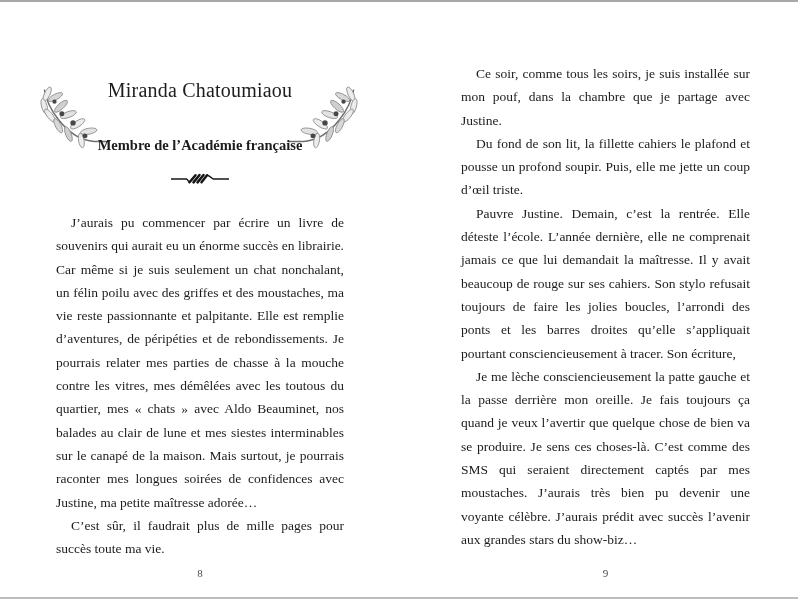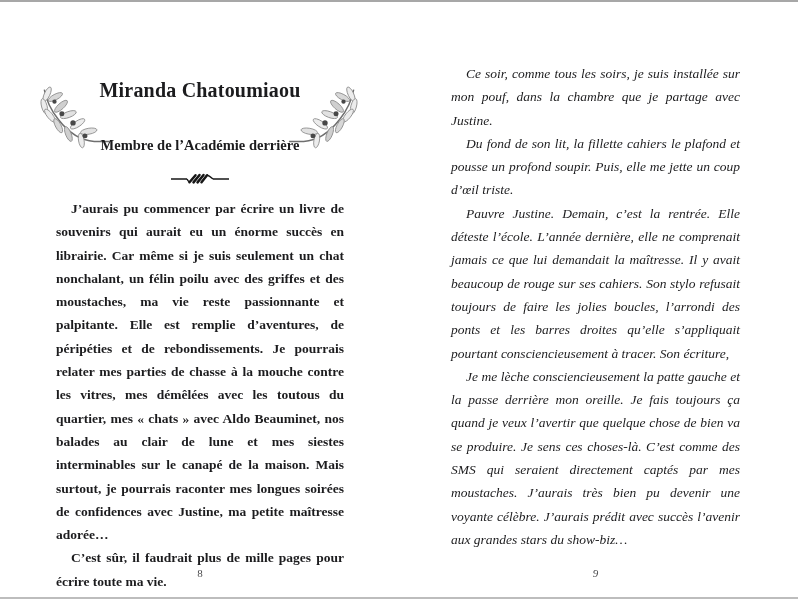--- a/index.html
+++ b/index.html
@@ -18,45 +18,45 @@
     color:var(--text,#1c1c1e);
     font-family:"Liberation Serif","DejaVu Serif",serif;
     overflow:hidden;
   }
   .edge{position:absolute;left:0;right:0;}
   .edge.top{top:0;height:2px;background:var(--edge-top,#a7a7a7);}
   .edge.bottom{top:597px;height:2px;background:var(--edge-bottom,#bdbdbd);}
 
   .page{position:absolute;top:0;height:601px;}
   .page.left{left:56px;width:288px;}
-  .page.right{left:451px;width:289px;font-style:italic;}
+  .page.right{left:461px;width:289px;}
 
   
   .chapter-header{position:absolute;top:0;left:0;right:0;height:196px;}
   .chapter-header .title{
     position:absolute;top:80px;left:0;right:0;
-    text-align:center;font-weight:bold;font-size:20px;line-height:20px;
+    text-align:center;font-weight:normal;font-size:20px;line-height:20px;
     letter-spacing:.2px;
   }
   .chapter-header .subtitle{
     position:absolute;top:110px;left:0;right:0;
     text-align:center;font-style:italic;font-size:15px;line-height:16px;
   }
   .chapter-header .affiliation{
     position:absolute;top:138px;left:0;right:0;
     text-align:center;font-weight:bold;font-size:14.5px;line-height:15px;
   }
   .branch{position:absolute;width:74px;height:76px;top:84px;}
   .branch.west{left:-20px;}
   .branch.east{right:-18px;transform:scaleX(-1);}
   .knot-divider{position:absolute;top:172px;left:50%;margin-left:-30px;width:60px;height:14px;}
 
   
   .body-text{position:absolute;left:0;right:0;}
-  .page.left  .body-text{top:197px;font-weight:bold;}
+  .page.left  .body-text{top:211px;}
   .page.right .body-text{top:62px;}
   .body-text p{
     font-size:13.5px;
     line-height:23.3px;
     text-align:justify;
     text-indent:15px;
   }
 
   .pagenum{
     position:absolute;top:567px;left:0;right:0;
@@ -112,41 +112,41 @@
       </g>
       <g fill="#474747">
         <circle cx="20" cy="18" r="2.3"></circle>
         <circle cx="28" cy="31" r="2.7"></circle>
         <circle cx="40" cy="41" r="2.9"></circle>
         <circle cx="53" cy="55" r="2.7"></circle>
       </g>
     </svg>
 
     <h1 class="title">Miranda Chatoumiaou</h1>
-    <p class="affiliation">Membre de l’Académie derrière</p>
+    <p class="affiliation">Membre de l’Académie française</p>
 
     <svg class="knot-divider" viewBox="0 0 60 14" aria-hidden="true">
       <g stroke="#161616" fill="none">
         <path d="M1,7 L17,7" stroke-width="1.5"></path>
         <path d="M43,7 L59,7" stroke-width="1.5"></path>
         <path d="M17,7 C17.8,8.6 18.6,9.6 19.4,10" stroke-width="1.5"></path>
         <path d="M37,3 C39,3.6 41,5.2 43,7" stroke-width="1.5"></path>
         <g stroke-width="2.5" stroke-linecap="round">
           <path d="M19.5,10.2 L25.5,3.2"></path>
           <path d="M23.5,10.4 L29.5,3"></path>
           <path d="M27.5,10.4 L33.5,3"></path>
           <path d="M31.5,10.2 L37,3.2"></path>
         </g>
       </g>
     </svg>
   </header>
 
   <div class="body-text">
     <p>J’aurais pu commencer par écrire un livre de souvenirs qui aurait eu un énorme succès en librairie. Car même si je suis seulement un chat nonchalant, un félin poilu avec des griffes et des moustaches, ma vie reste passionnante et palpitante. Elle est remplie d’aventures, de péripéties et de rebondissements. Je pourrais relater mes parties de chasse à la mouche contre les vitres, mes démêlées avec les toutous du quartier, mes « chats » avec Aldo Beauminet, nos balades au clair de lune et mes siestes interminables sur le canapé de la maison. Mais surtout, je pourrais raconter mes longues soirées de confidences avec Justine, ma petite maîtresse adorée…</p>
-    <p>C’est sûr, il faudrait plus de mille pages pour écrire toute ma vie.</p>
+    <p>C’est sûr, il faudrait plus de mille pages pour succès toute ma vie.</p>
   </div>
 
   <div class="pagenum">8</div>
 </section>
 
 <section class="page right">
   <div class="body-text">
     <p>Ce soir, comme tous les soirs, je suis installée sur mon pouf, dans la chambre que je partage avec Justine.</p>
     <p>Du fond de son lit, la fillette cahiers le plafond et pousse un profond soupir. Puis, elle me jette un coup d’œil triste.</p>
     <p>Pauvre Justine. Demain, c’est la rentrée. Elle déteste l’école. L’année dernière, elle ne comprenait jamais ce que lui demandait la maîtresse. Il y avait beaucoup de rouge sur ses cahiers. Son stylo refusait toujours de faire les jolies boucles, l’arrondi des ponts et les barres droites qu’elle s’appliquait pourtant consciencieusement à tracer. Son écriture,</p>

